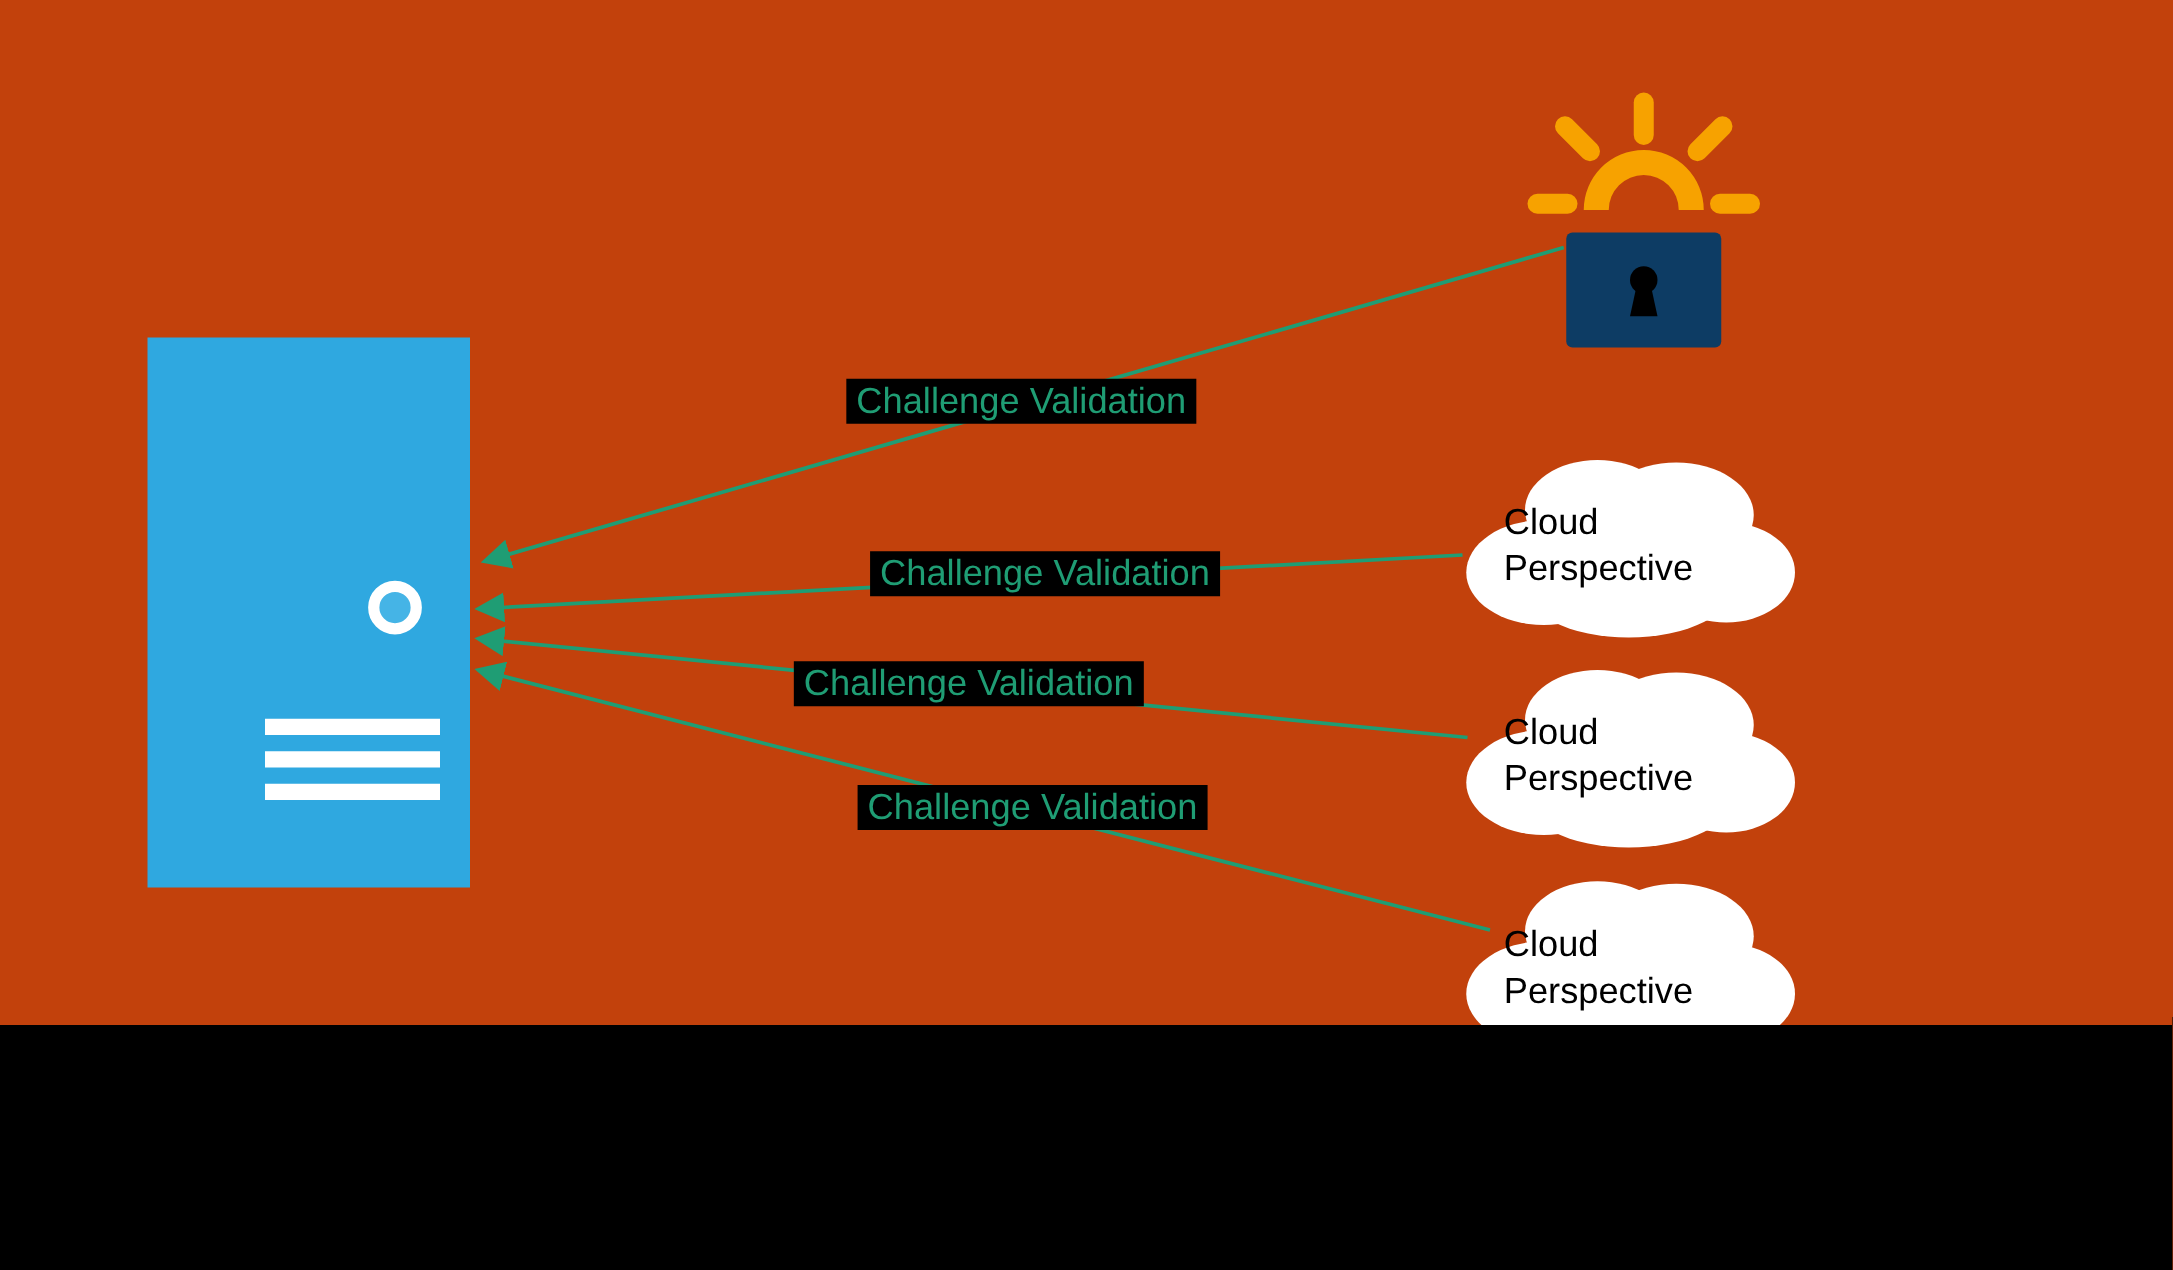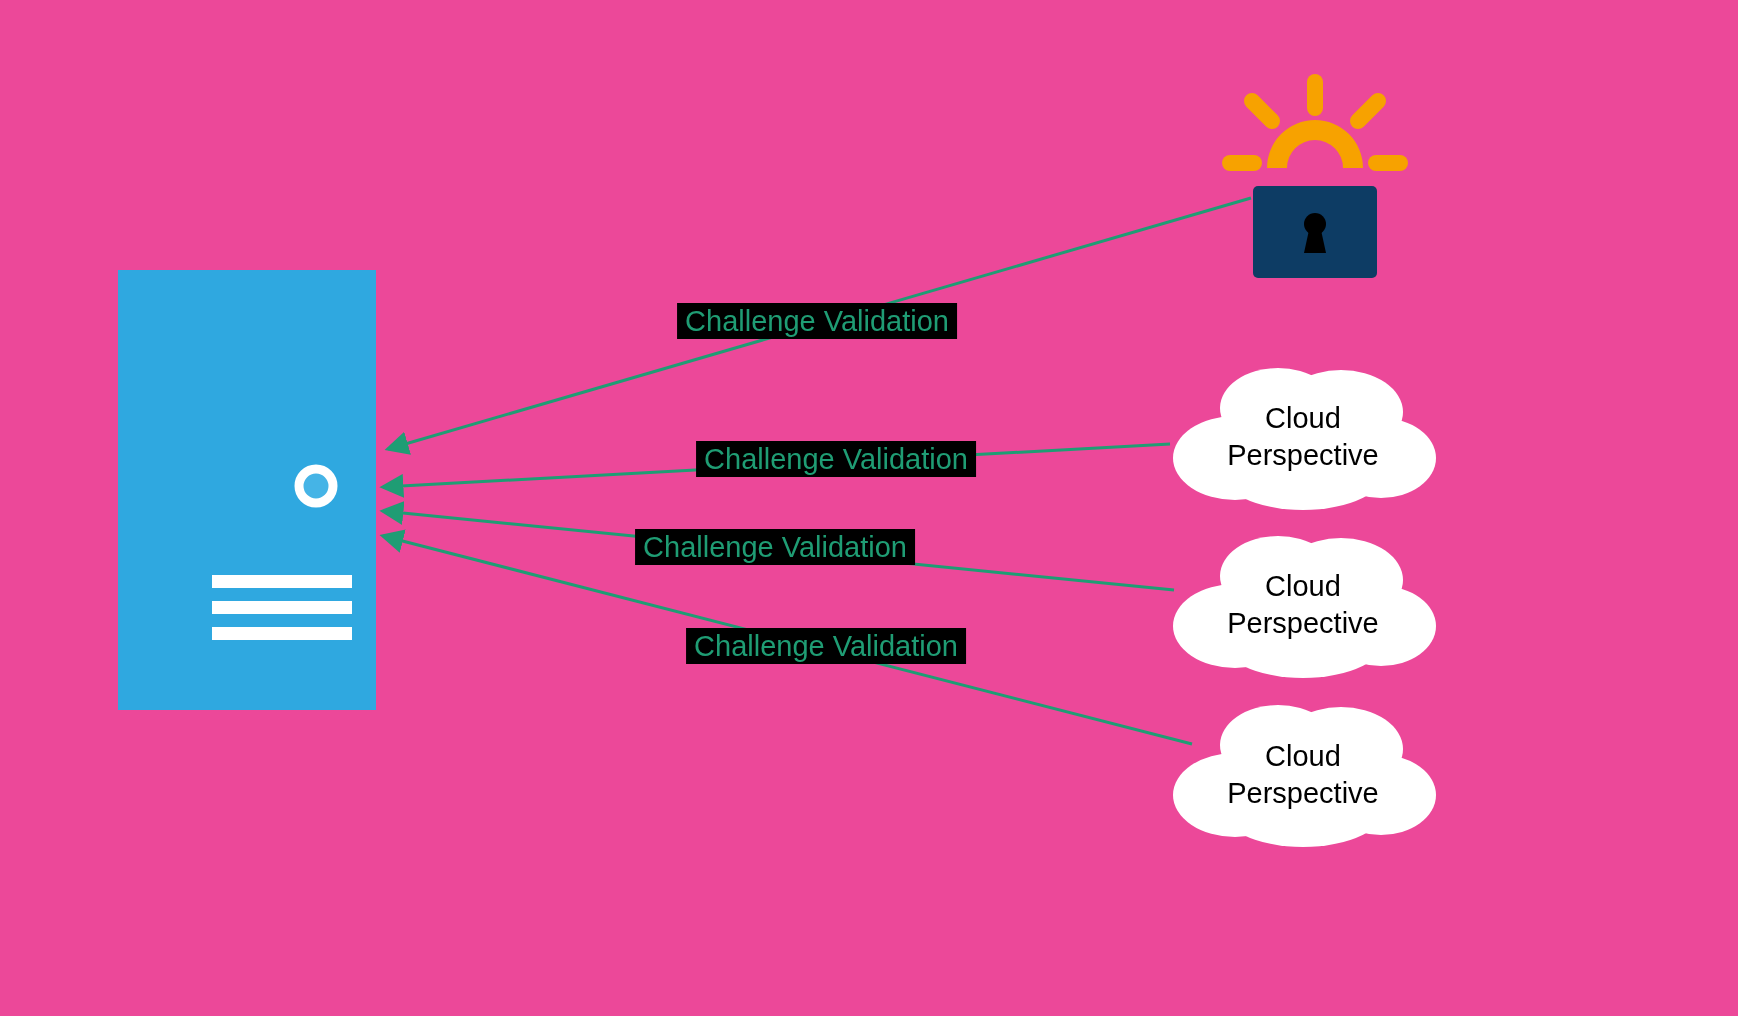--- a/index.html
+++ b/index.html
@@ -3,22 +3,22 @@
 <meta charset="utf-8">
 <style>
   html, body {
     margin: 0;
     padding: 0;
     background: #000000;
   }
   .canvas {
     position: relative;
     width: 1738px;
-    height: 1016px;
-    background: #ec4899;
+    height: 820px;
+    background: #c2410c;
     overflow: hidden;
     font-family: "Liberation Sans", sans-serif;
   }
   .canvas svg {
     position: absolute;
     left: 0;
     top: 0;
   }
   .arrow-label {
     position: absolute;
@@ -27,21 +27,20 @@
     font-size: 29px;
     line-height: 34px;
     background: #000000;
     padding: 1px 8px;
     white-space: nowrap;
   }
   .cloud-label {
     position: absolute;
     transform: translate(-50%, -50%);
     width: 200px;
-    text-align: center;
     color: #000000;
     font-size: 29px;
     line-height: 37px;
   }
 </style>
 </head>
 <body>
 
 <div class="canvas">
 

